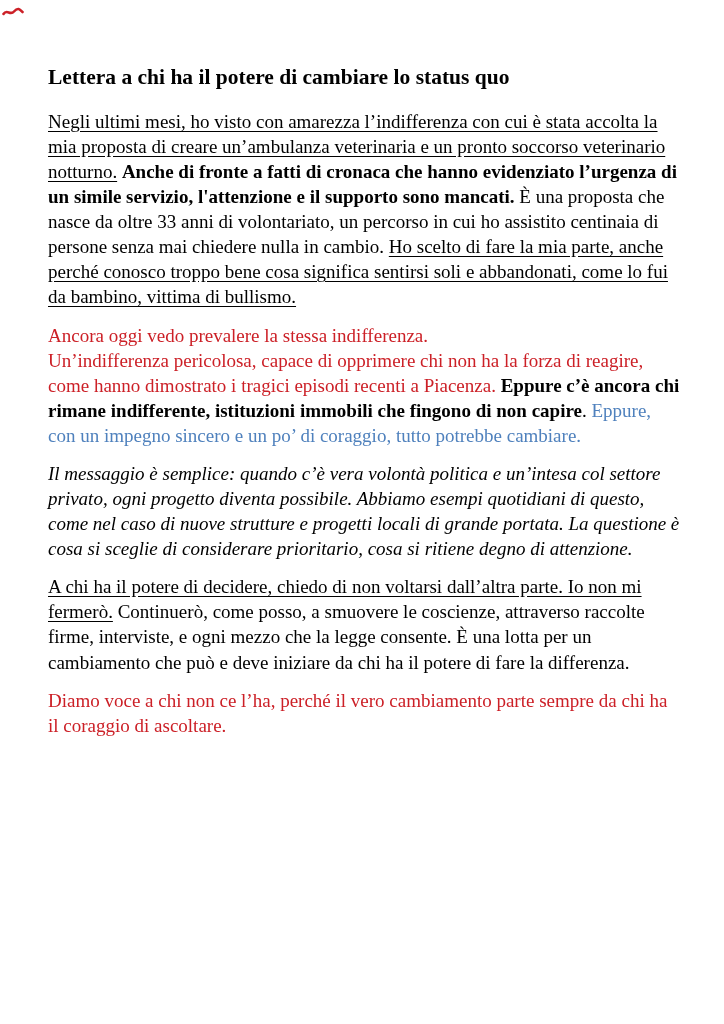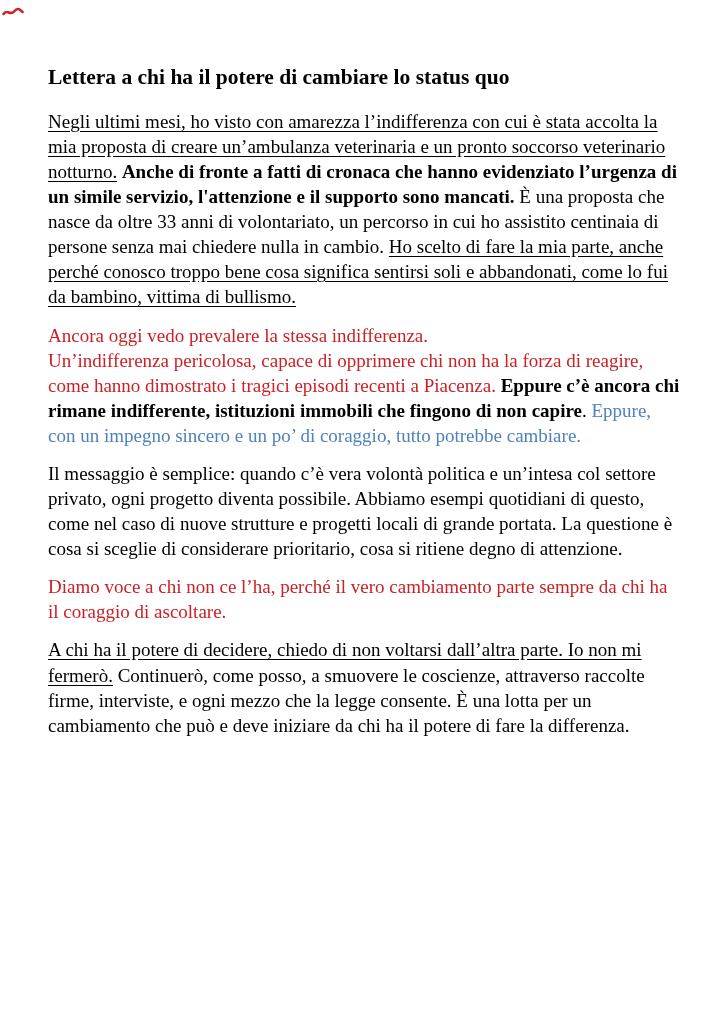--- a/index.html
+++ b/index.html
@@ -32,35 +32,35 @@
     line-height: 1.3;
   }
   .paragraph {
     font-size: 19px;
     line-height: 1.32;
     margin: 0 0 13px 0;
     text-align: left;
   }
   .s-u   { text-decoration: underline; text-underline-offset: 3px; }
   .s-b   { font-weight: bold; }
-  .s-i   { }
+  .s-i   { font-style: italic; }
   .s-red { color: var(--red-color, #cc2027); text-align: right; }
   .s-blue{ color: var(--blue-color, #4f81bd); }
 </style>
 </head>
 <body>
 
 <div class="page">
   <svg class="pen-mark" viewBox="0 0 22 14" aria-hidden="true">
     <path d="M1.5 9 C 5 3.5, 8 11, 12 6.5 S 18 4.5, 20.5 7" fill="none" stroke="#cc2027" stroke-width="2.6" stroke-linecap="round"></path>
   </svg>
 
   <div class="content">
     <h1 class="doc-title">Lettera a chi ha il potere di cambiare lo status quo</h1>
     <div id="paragraphs">
         <p class="paragraph"><span class="s-u">Negli ultimi mesi, ho visto con amarezza l’indifferenza con cui è stata accolta la mia proposta di creare un’ambulanza veterinaria e un pronto soccorso veterinario notturno.</span><span class=""> </span><span class="s-b">Anche di fronte a fatti di cronaca che hanno evidenziato l’urgenza di un simile servizio, l'attenzione e il supporto sono mancati.</span><span class=""> È una proposta che nasce da oltre 33 anni di volontariato, un percorso in cui ho assistito centinaia di persone senza mai chiedere nulla in cambio. </span><span class="s-u">Ho scelto di fare la mia parte, anche perché conosco troppo bene cosa significa sentirsi soli e abbandonati, come lo fui da bambino, vittima di bullismo.</span></p>
         <p class="paragraph"><span class="s-red">Ancora oggi vedo prevalere la stessa indifferenza.</span><br><span class="s-red">Un’indifferenza pericolosa, capace di opprimere chi non ha la forza di reagire, come hanno dimostrato i tragici episodi recenti a Piacenza. </span><span class="s-b">Eppure c’è ancora chi rimane indifferente, istituzioni immobili che fingono di non capire</span><span class="">. </span><span class="s-blue">Eppure, con un impegno sincero e un po’ di coraggio, tutto potrebbe cambiare.</span></p>
         <p class="paragraph"><span class="s-i">Il messaggio è semplice: quando c’è vera volontà politica e un’intesa col settore privato, ogni progetto diventa possibile. Abbiamo esempi quotidiani di questo, come nel caso di nuove strutture e progetti locali di grande portata. La questione è cosa si sceglie di considerare prioritario, cosa si ritiene degno di attenzione.</span></p>
+        <p class="paragraph"><span class="s-u">A chi ha il potere di decidere, chiedo di non voltarsi dall’altra parte. Io non mi fermerò.</span><span class=""> Continuerò, come posso, a smuovere le coscienze, attraverso raccolte firme, interviste, e ogni mezzo che la legge consente. È una lotta per un cambiamento che può e deve iniziare da chi ha il potere di fare la differenza.</span></p>
         <p class="paragraph"><span class="s-red">Diamo voce a chi non ce l’ha, perché il vero cambiamento parte sempre da chi ha il coraggio di ascoltare.</span></p>
-        <p class="paragraph"><span class="s-u">A chi ha il potere di decidere, chiedo di non voltarsi dall’altra parte. Io non mi fermerò.</span><span class=""> Continuerò, come posso, a smuovere le coscienze, attraverso raccolte firme, interviste, e ogni mezzo che la legge consente. È una lotta per un cambiamento che può e deve iniziare da chi ha il potere di fare la differenza.</span></p>
       </div>
   </div>
 </div>
 
 </body></html>

